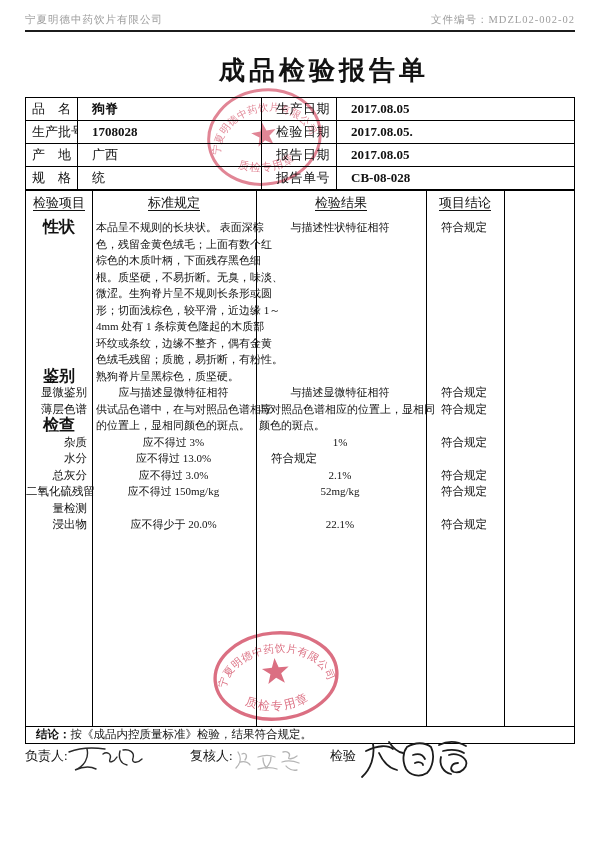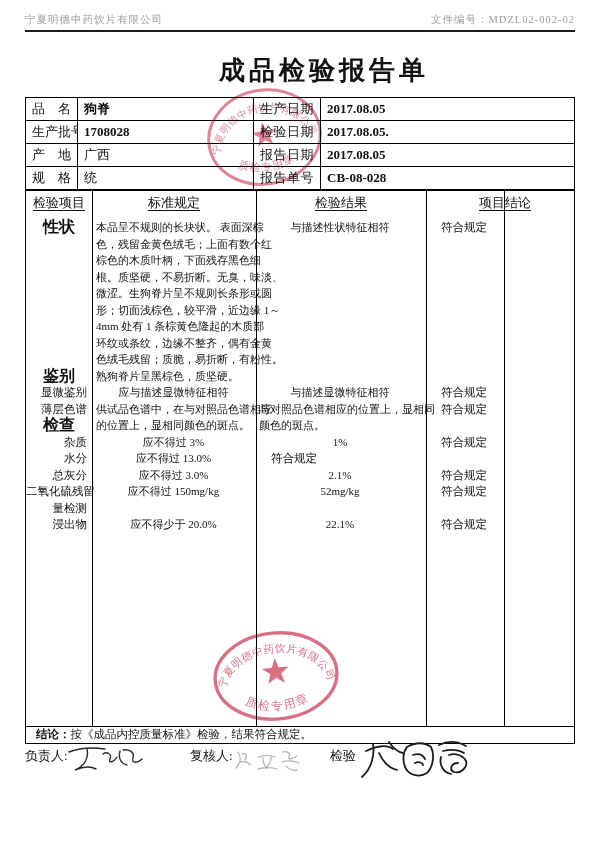--- a/index.html
+++ b/index.html
@@ -10,21 +10,21 @@
   
   .hdr-txt{font-size:10.5px;color:#9d9d9d;letter-spacing:1px;white-space:nowrap;}
   .hdr-rule{left:25px;width:550px;top:30px;height:2px;background:#1c1c1c;}
 
   .title{left:0;top:53px;width:600px;text-align:center;font-size:26px;font-weight:bold;
          letter-spacing:4px;padding-left:24px;}
 
   
   .info{left:25px;top:97px;width:550px;height:93px;border:1.6px solid #000;
         box-sizing:border-box;display:flex;flex-direction:column;}
-  .irow{flex:1;display:flex;border-top:1.4px solid #000;align-items:center;}
+  .irow{flex:1;display:flex;border-top:1.4px solid #000;align-items:center;gap:8px;}
   .irow:first-child{border-top:none;}
   .ic{box-sizing:border-box;height:100%;display:flex;align-items:center;font-size:13px;
       padding:0 6px;white-space:nowrap;overflow:hidden;}
   .il1{width:52px;border-right:1.4px solid #000;display:block;line-height:21px;
        text-align:justify;text-align-last:justify;}
   .iv1{width:176px;border-right:1.4px solid #000;}
   .il2{width:67px;border-right:1.4px solid #000;letter-spacing:.5px;}
   .iv2{flex:1;}
   .bold{font-weight:bold;}
 
@@ -106,21 +106,21 @@
   <div class="abs main">
     <div class="vd" style="left:66px;"></div>
     <div class="vd" style="left:230px;"></div>
     <div class="vd" style="left:400px;"></div>
     <div class="vd" style="left:478px;"></div>
 
     <div class="mhead">
       <div class="mh" style="width:66px;"><span>检验项目</span></div>
       <div class="mh" style="width:164px;"><span>标准规定</span></div>
       <div class="mh" style="width:170px;"><span>检验结果</span></div>
-      <div class="mh" style="width:78px;margin-left:40px;"><span>项目结论</span></div>
+      <div class="mh" style="width:78px;"><span>项目结论</span></div>
     </div>
 
     <div class="mbody">
       <div class="ln">
         <div class="c c1 head">性状</div>
         <div class="c c2 jst">本品呈不规则的长块状。 表面深棕</div>
         <div class="c c3 ctr">与描述性状特征相符</div>
         <div class="c c4">符合规定</div>
       </div>
       <div class="ln">

